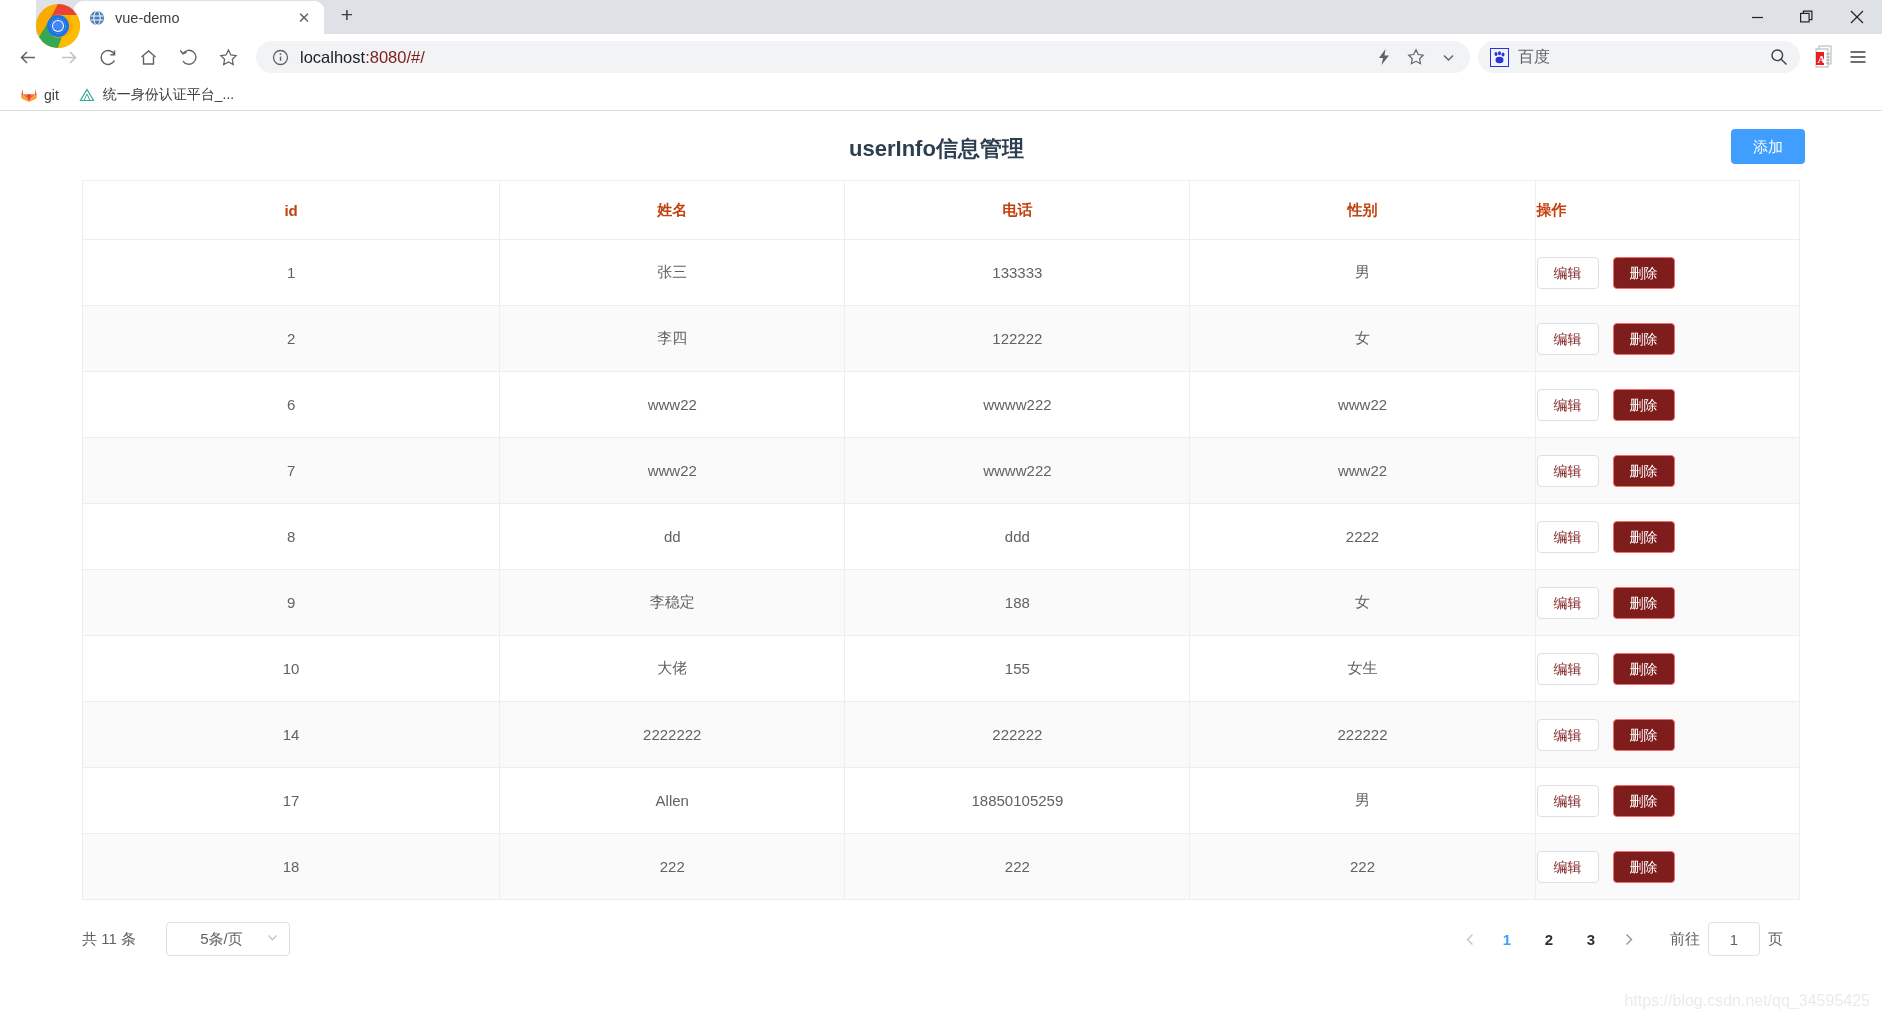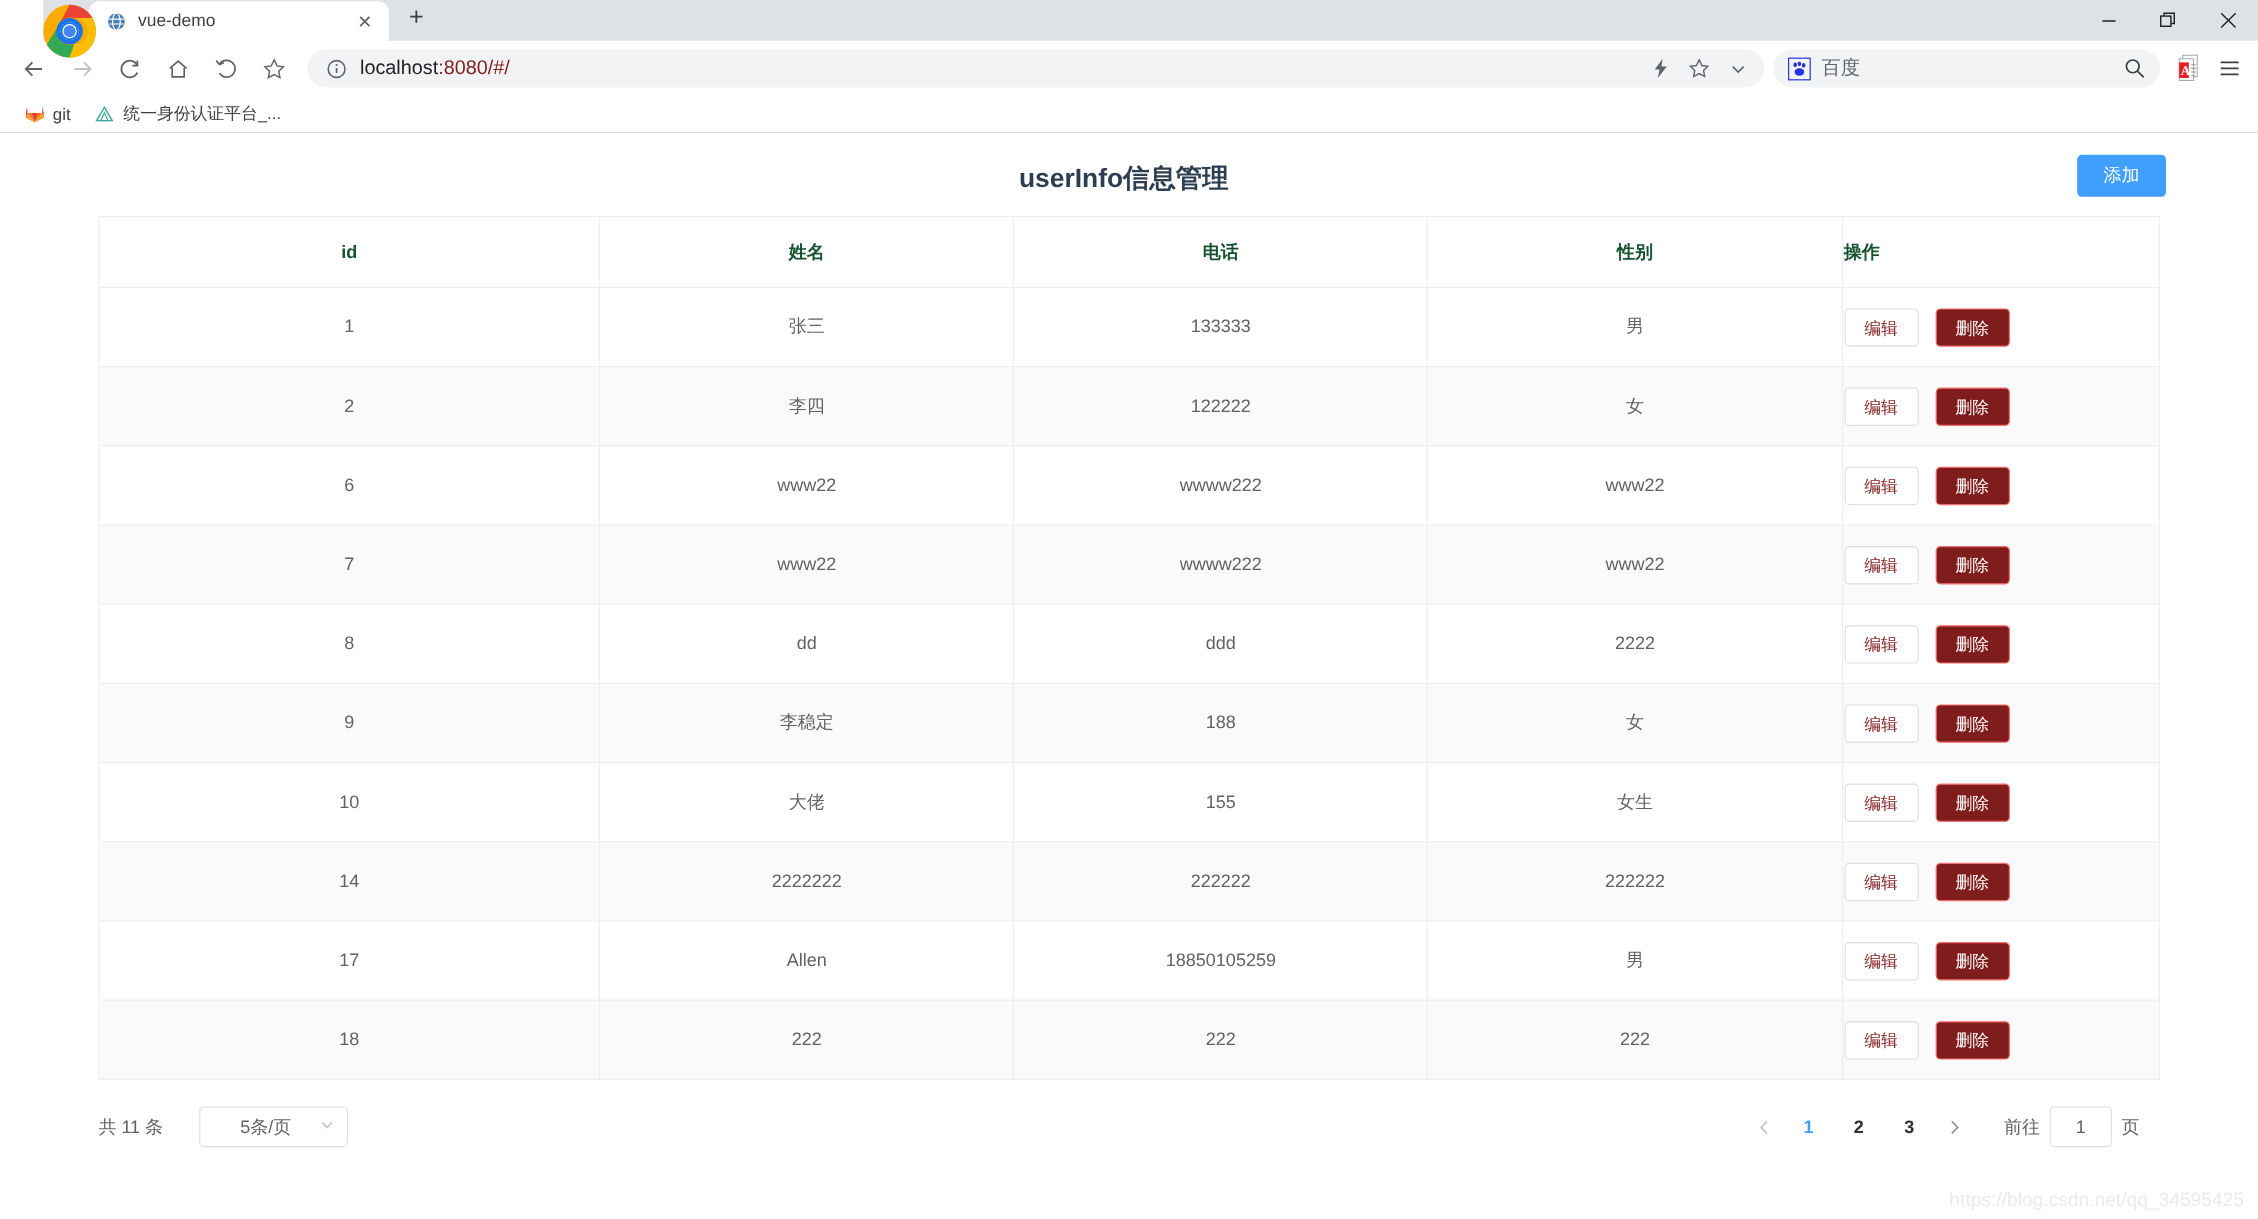--- a/index.html
+++ b/index.html
@@ -200,21 +200,21 @@
     width: 100%;
     border-collapse: collapse;
     border-top: 1px solid #ebeef5;
     border-left: 1px solid #ebeef5;
     border-right: 1px solid #ebeef5;
     font-size: 15px;
     color: #606266;
   }
   table.grid th {
     font-weight: bold;
-    color: #14532d;
+    color: #c2410c;
     background: #fff;
     height: 59px;
     border-bottom: 1px solid #ebeef5;
     border-right: 1px solid #ebeef5;
     text-align: center;
     font-size: 15px;
   }
   table.grid th.op, table.grid td.op {
     text-align: left;
     border-right: none;

